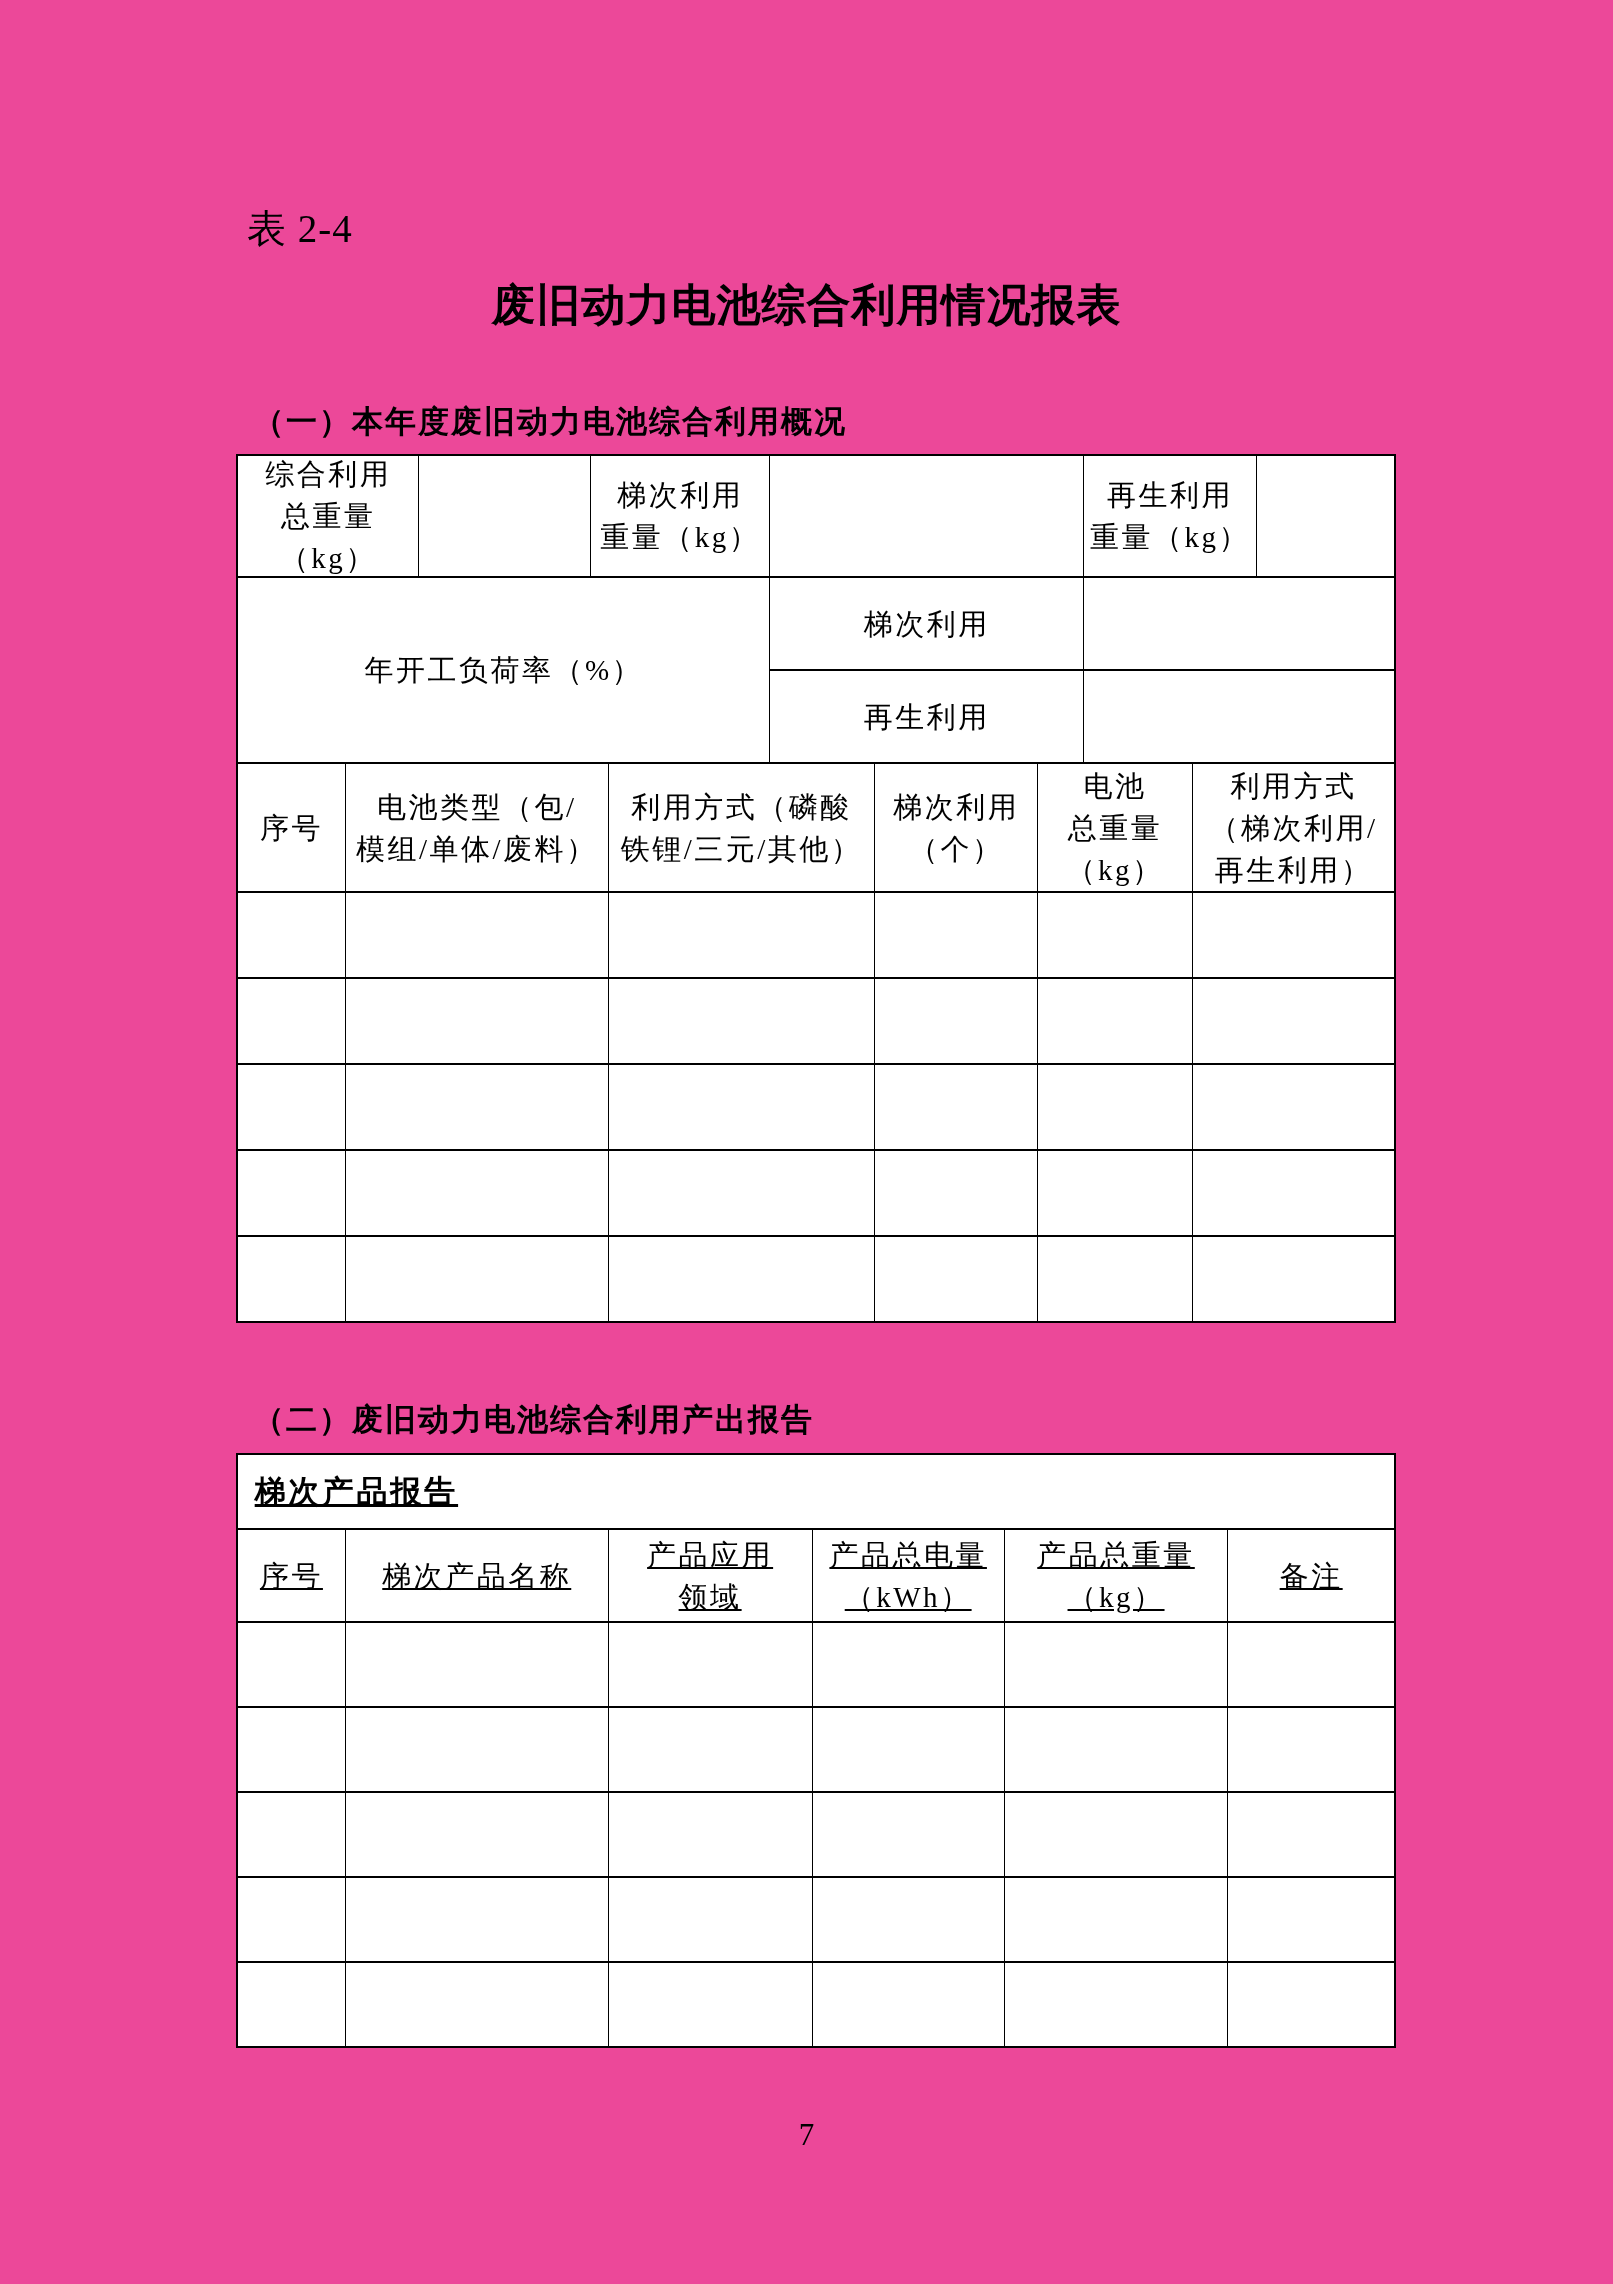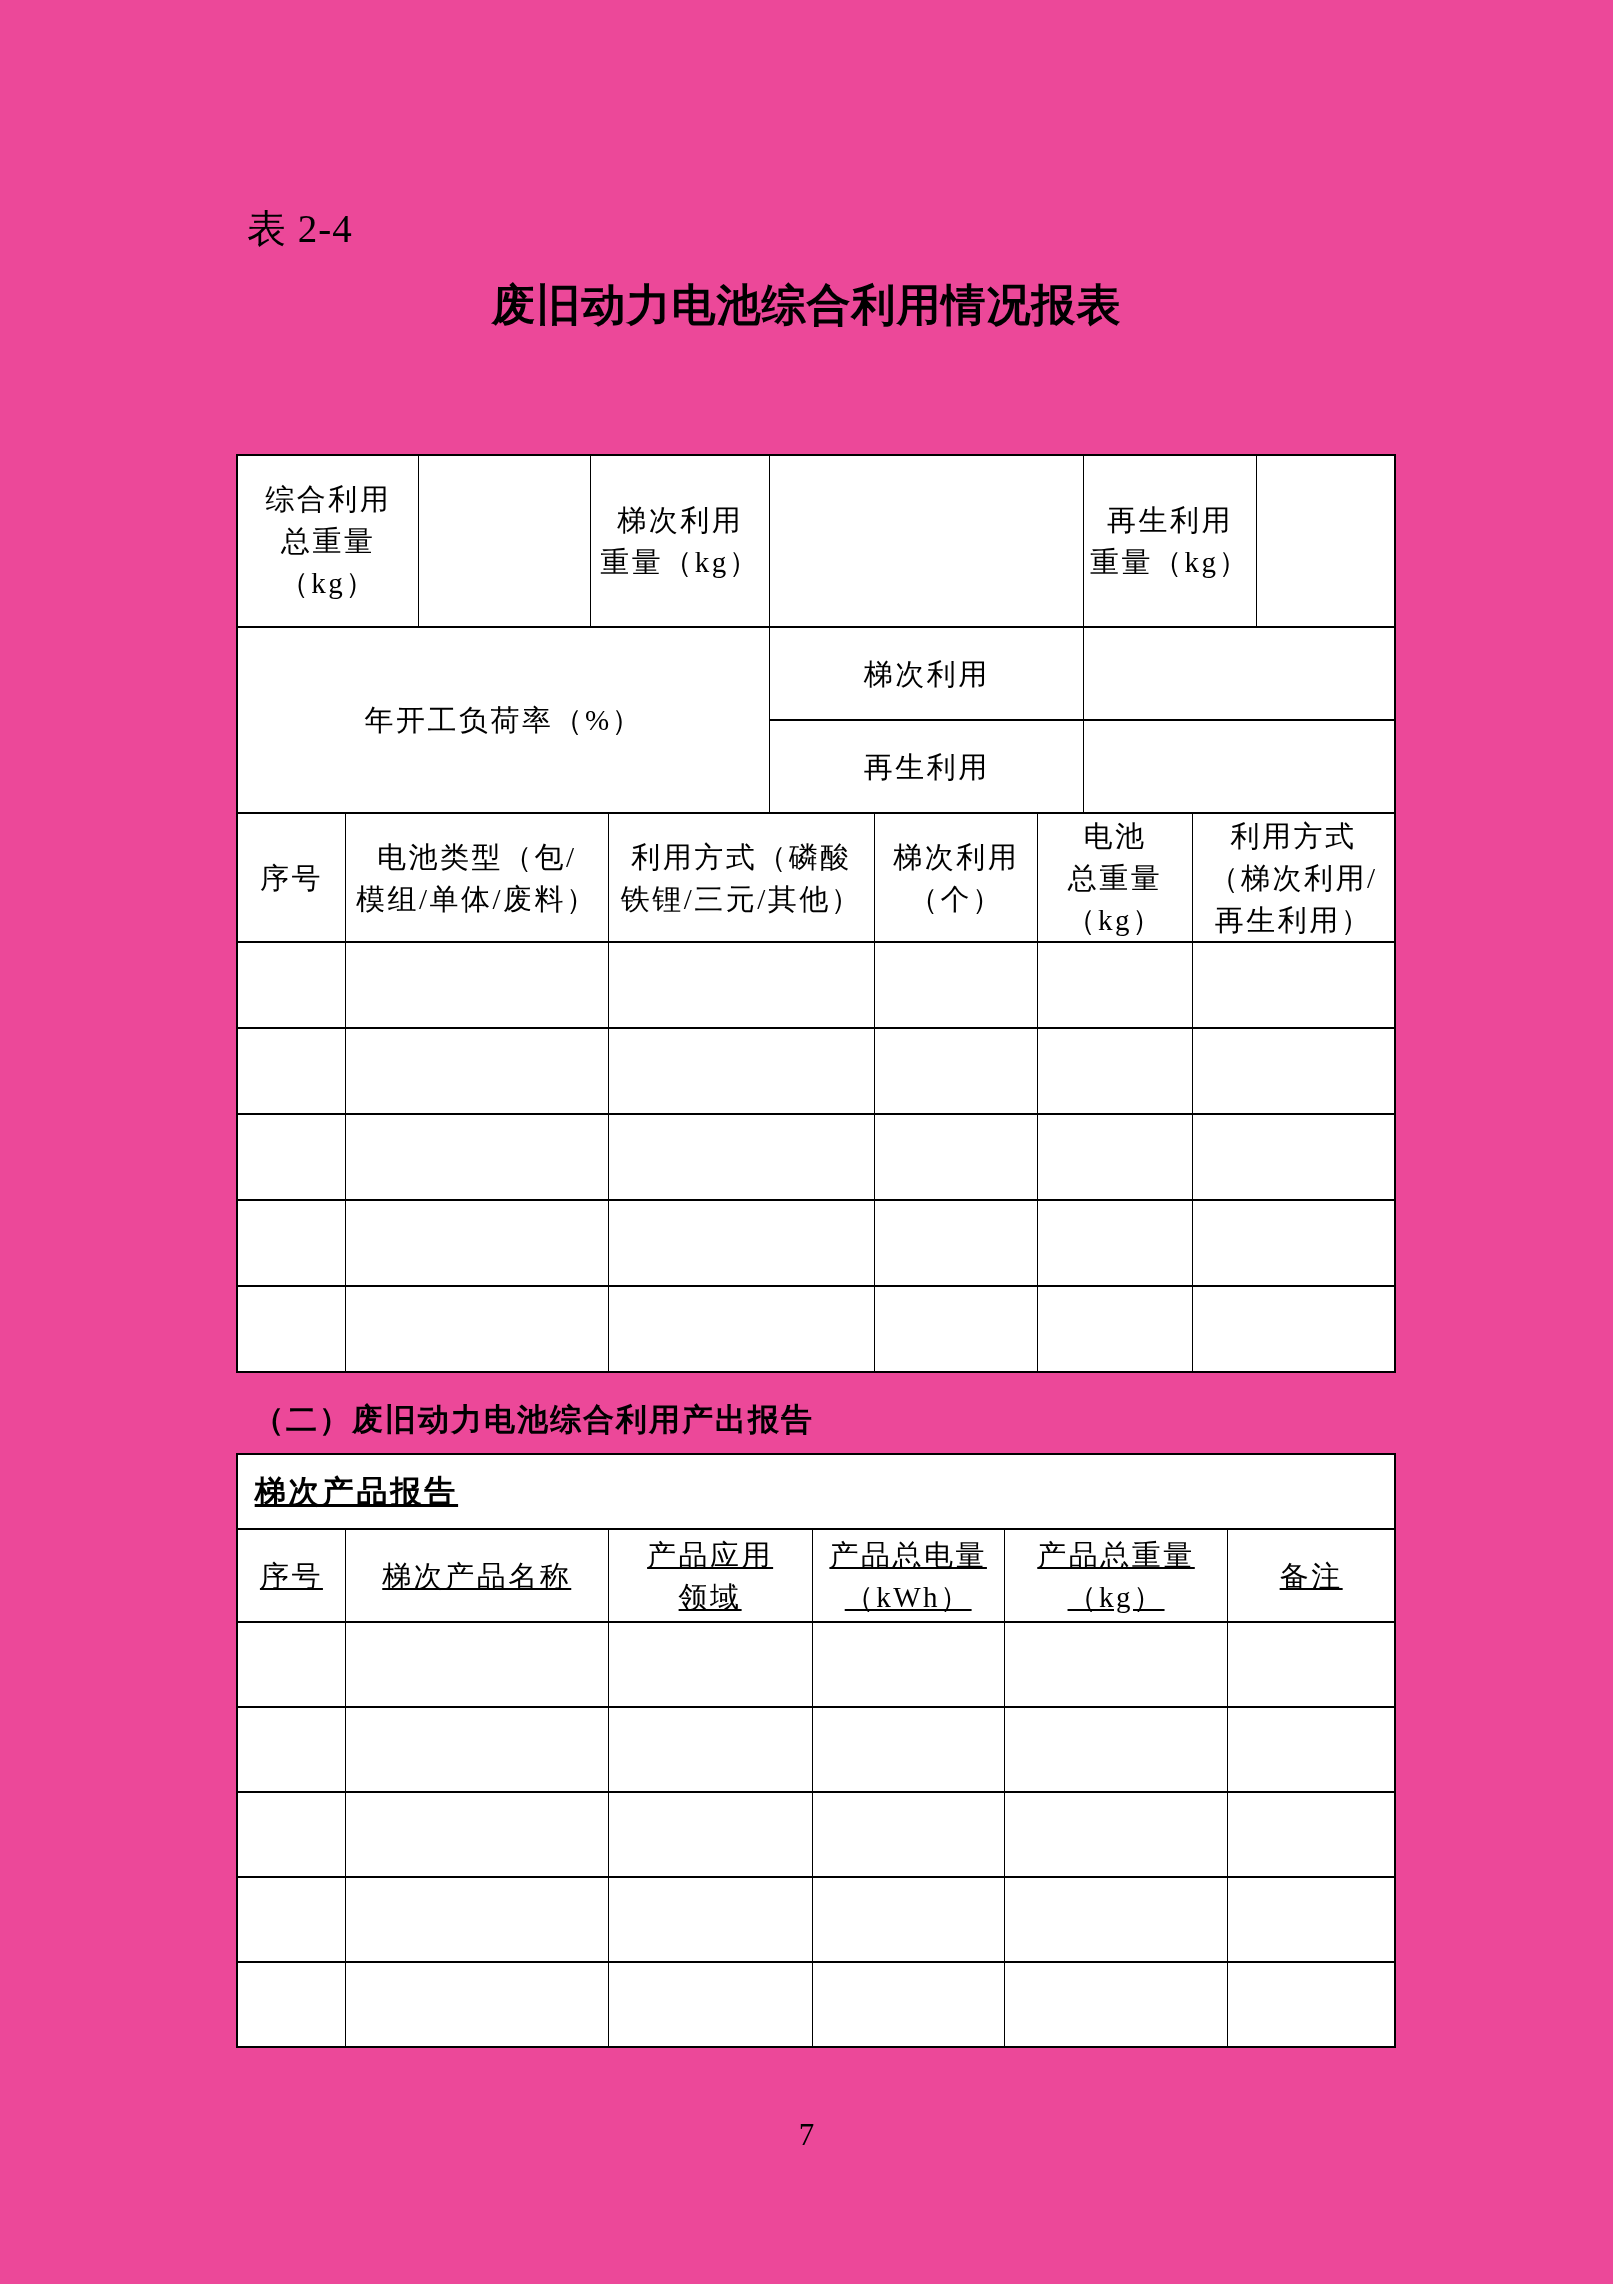--- a/index.html
+++ b/index.html
@@ -37,21 +37,21 @@
   .tbl{
     position:absolute;left:236px;width:1160px;
     border:2px solid #000;
     box-sizing:border-box;
     background:#fff;
   }
   #table1{top:454px;}
   #table2{top:1453px;text-decoration:underline;}
   .grid{display:grid;}
   
-  .cols-a{grid-template-columns:184fr 175fr 183fr 320fr 176fr 141fr;height:170px;}
+  .cols-a{grid-template-columns:184fr 175fr 183fr 320fr 176fr 141fr;height:120px;}
   .cols-b{grid-template-columns:542fr 320fr 317fr;grid-template-rows:93px 93px;}
   .cols-c{grid-template-columns:109fr 268fr 272fr 166fr 158fr 206fr;}
   .cols-p{grid-template-columns:109fr 268fr 208fr 196fr 228fr 170fr;}
   .row-h1{height:129px;}
   .row-h2{height:93px;}
   .body-row1{height:86px;}
   .body-row2{height:85px;}
   .cell{
     border-left:1px solid #000;
     border-top:2px solid #000;
@@ -74,20 +74,21 @@
 </style>
 </head>
 <body>
 
 <div class="page">
 
   <div class="table-label">表 2-4</div>
 
   <div class="doc-title">废旧动力电池综合利用情况报表</div>
 
+  <div class="sec-heading" id="sec1-heading">（一）本年度废旧动力电池综合利用概况</div>
 
   <div class="tbl" id="table1">
 
     <div class="grid cols-a">
       <div class="cell noL noT">综合利用
 总重量
 （kg）</div>
       <div class="cell noT"></div>
       <div class="cell noT">梯次利用
 重量（kg）</div>

